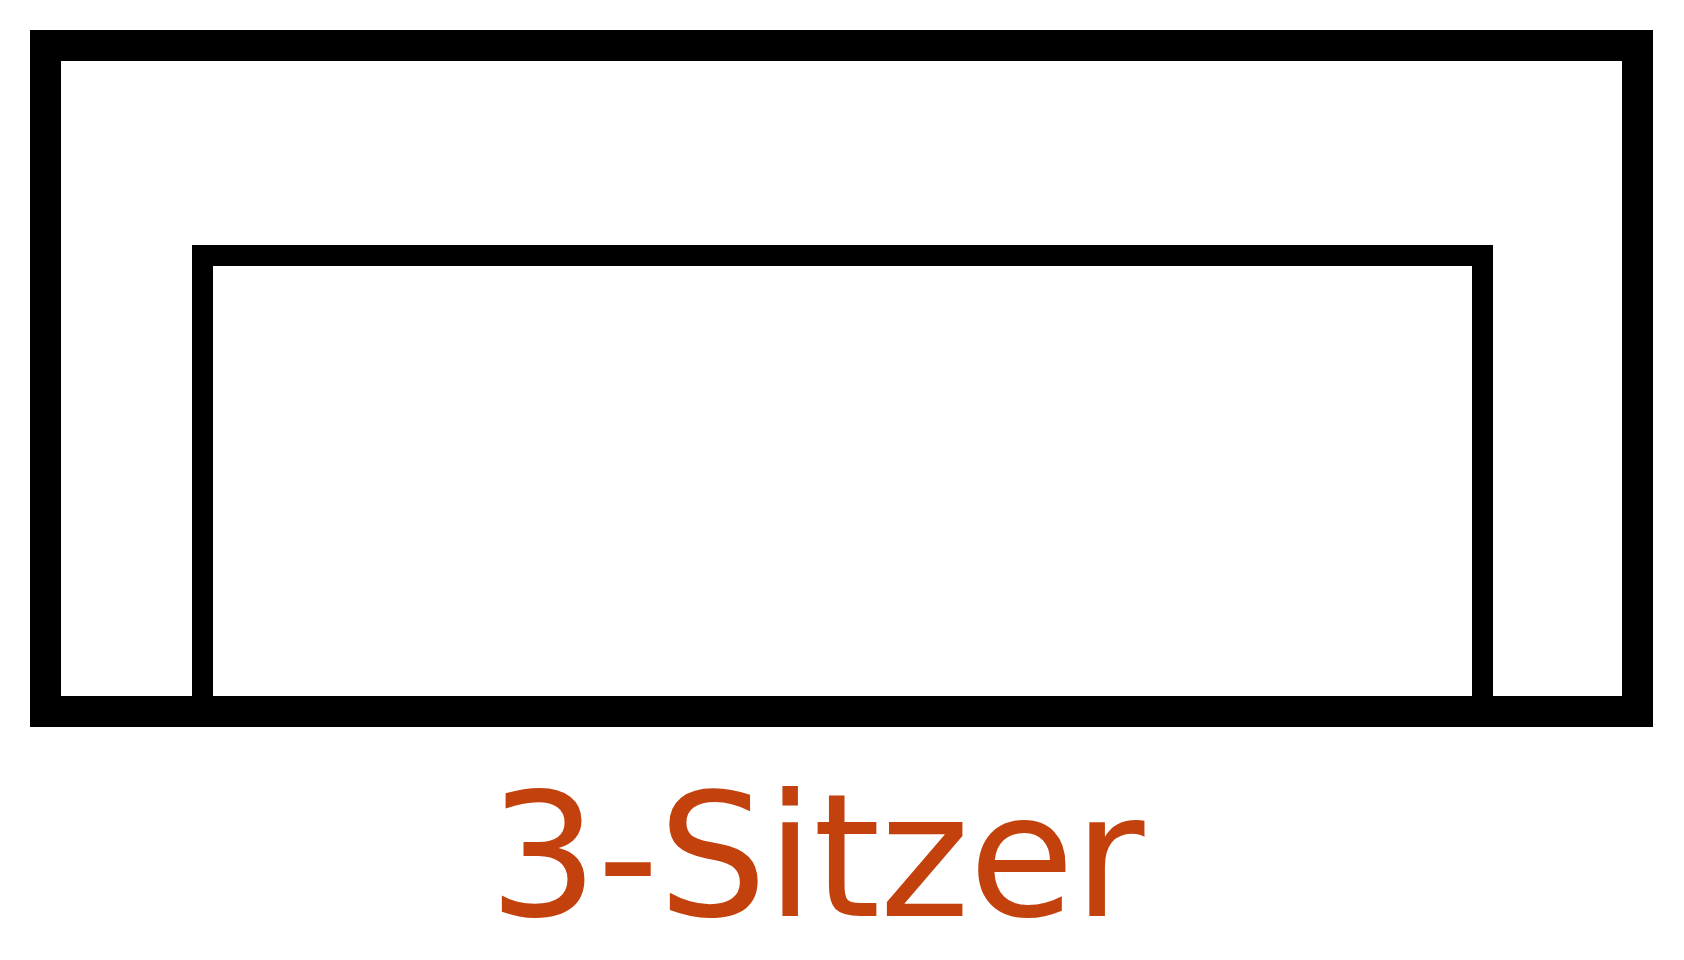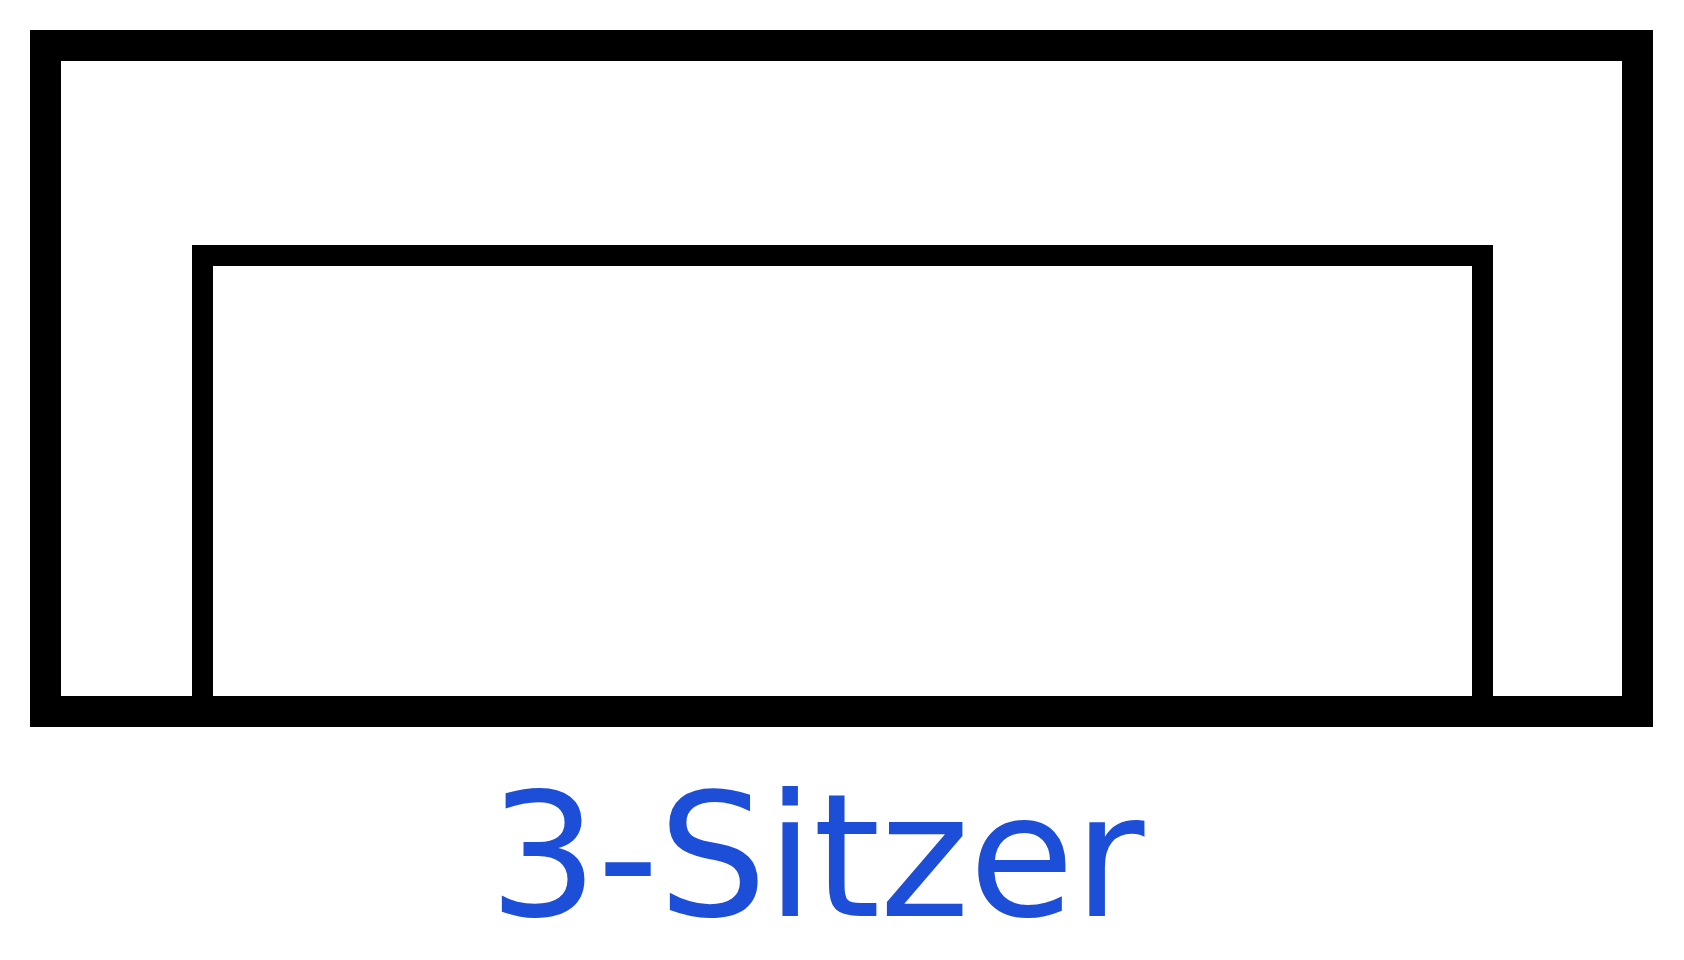--- a/index.html
+++ b/index.html
@@ -32,21 +32,21 @@
     position: absolute;
     left: 0;
     top: 757px;
     width: 1684px;
     text-align: center;
     font-family: "DejaVu Sans", "Liberation Sans", sans-serif;
     font-size: 172px;
     font-weight: 400;
     line-height: 200px;
     letter-spacing: -1px;
-    color: #1d4ed8;
+    color: #c2410c;
     white-space: nowrap;
     user-select: none;
   }
   #caption .cap-inner {
     display: inline-block;
     transform: translateX(-26px);
   }
 </style>
 </head>
 <body>

